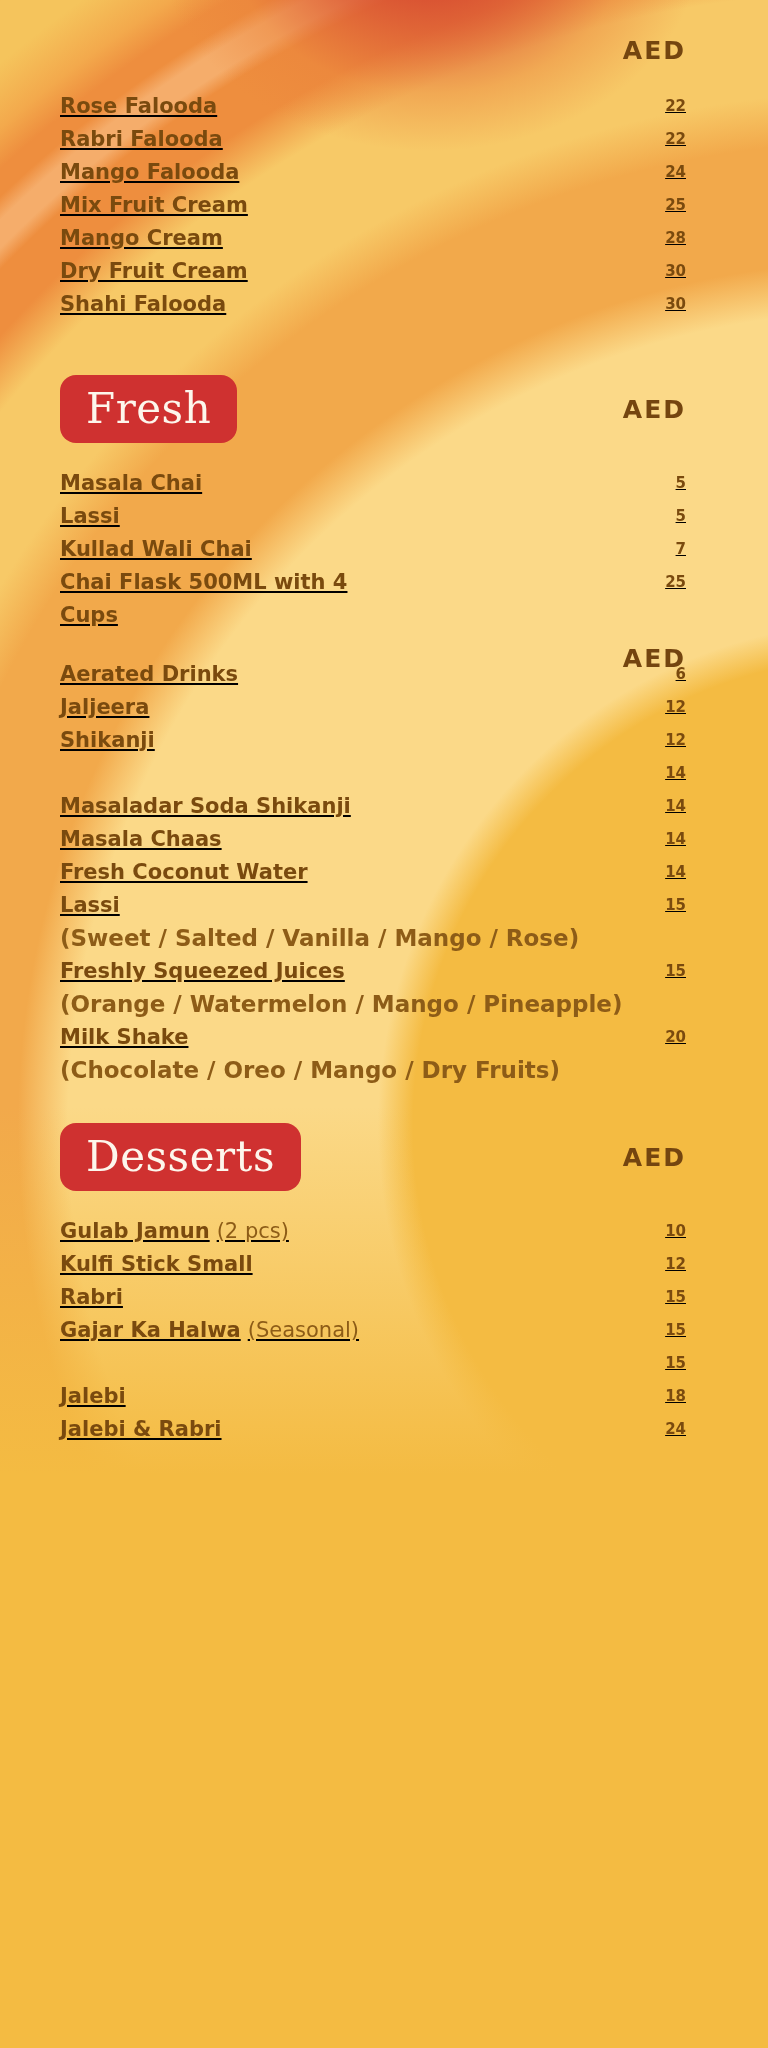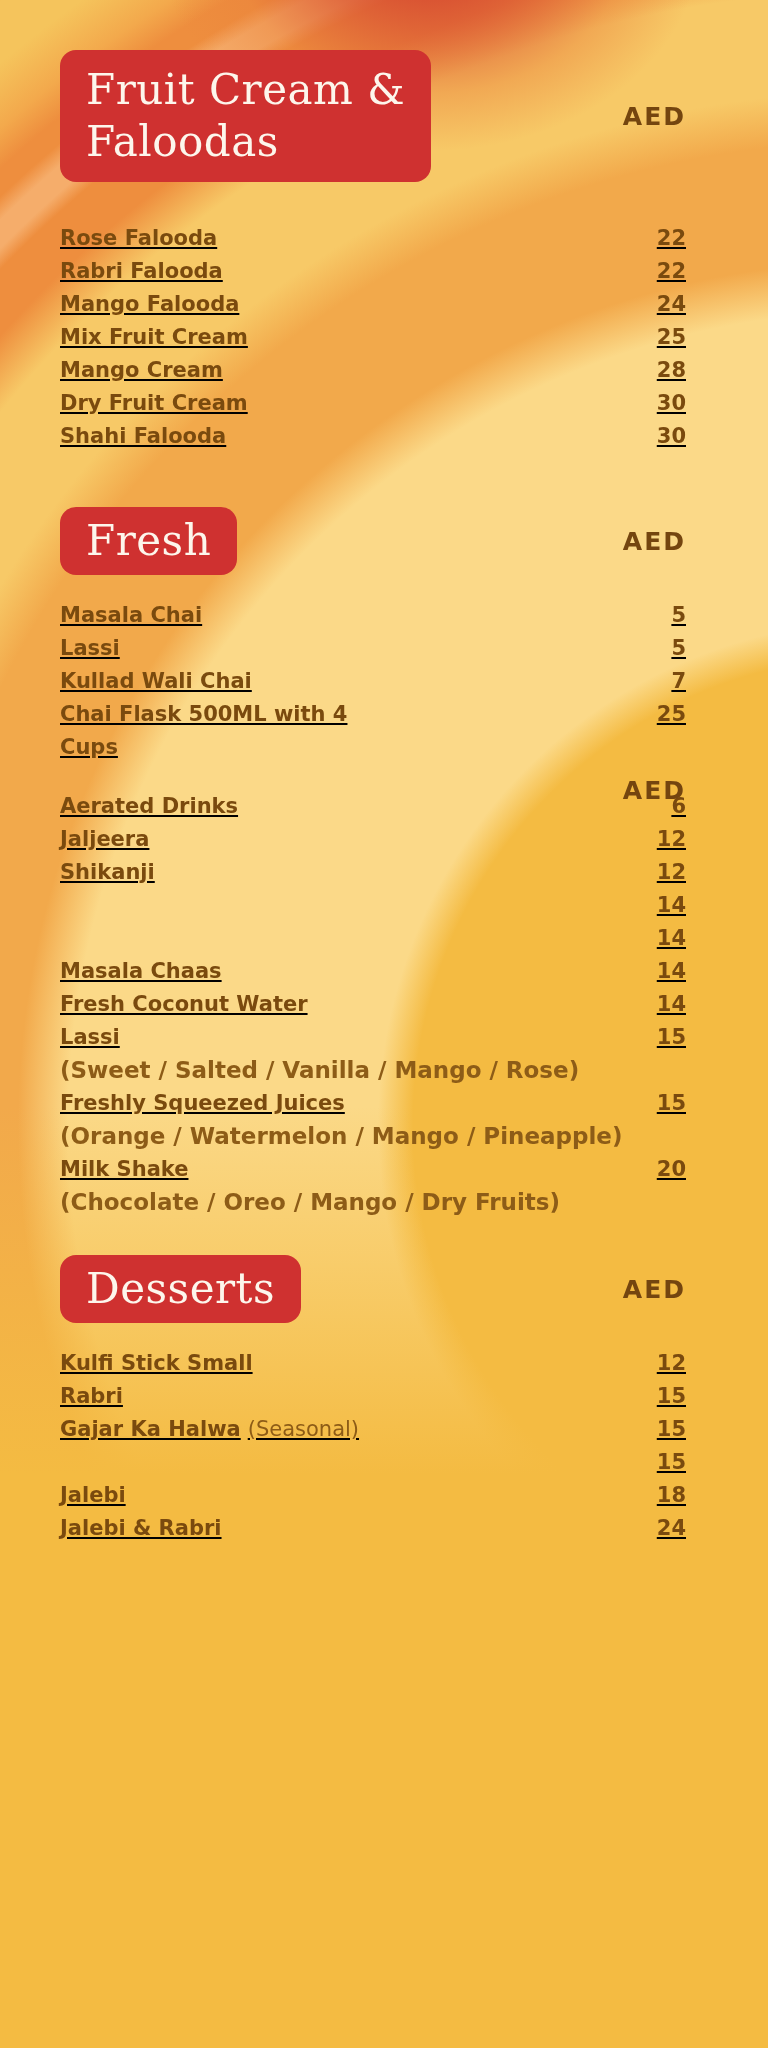--- a/index.html
+++ b/index.html
@@ -54,33 +54,31 @@
     font-weight:bold;font-size:25px;letter-spacing:2px;color:#74450F;
   }
   .items{margin-top:24px;}
   .s1 .items{margin-top:40px;}
   .row{display:flex;align-items:flex-start;text-decoration:underline;}
   .iname{
     display:inline-block;max-width:320px;
     font-weight:bold;font-size:21px;line-height:33px;color:#7A4A0E;
   }
   .suffix{font-weight:normal;font-size:21px;line-height:33px;color:#8D5C17;margin-left:7px;}
-  .iprice{margin-left:auto;font-weight:bold;font-size:21px;line-height:33px;color:#7A4A0E;text-align:right;}
+  .iprice{margin-left:auto;font-weight:bold;font-size:15px;line-height:33px;color:#7A4A0E;text-align:right;}
   .note{font-weight:bold;font-size:23px;line-height:33px;color:#8D5C17;}
 </style>
 </head>
 <body>
 
 <div class="page">
   <div class="content">
 
     <div class="section s1">
       <div class="shead">
-        <div class="badge">Fruit Cream &amp;
-Faloodas</div>
         <span class="aed">AED</span>
       </div>
       <div class="items">
         <div class="row">
           <span class="iname">Rose Falooda</span>
           <span class="iprice">22</span>
         </div>
         <div class="row">
           <span class="iname">Rabri Falooda</span>
           <span class="iprice">22</span>
@@ -147,20 +145,21 @@
           <span class="iprice">12</span>
         </div>
         <div class="row">
           <span class="iname">Shikanji</span>
           <span class="iprice">12</span>
         </div>
         <div class="row">
           <span class="iprice">14</span>
         </div>
         <div class="row">
+          <span class="iname">Masaladar Soda Shikanji</span>
           <span class="iprice">14</span>
         </div>
         <div class="row">
           <span class="iname">Masala Chaas</span>
           <span class="iprice">14</span>
         </div>
         <div class="row">
           <span class="iname">Fresh Coconut Water</span>
           <span class="iprice">14</span>
         </div>
@@ -182,20 +181,24 @@
       </div>
     </div>
 
     <div class="section s4">
       <div class="shead">
         <div class="badge">Desserts</div>
         <span class="aed">AED</span>
       </div>
       <div class="items">
         <div class="row">
+          <span class="iname"><span>Gulab Jamun</span><span class="suffix">(2 pcs)</span></span>
+          <span class="iprice">10</span>
+        </div>
+        <div class="row">
           <span class="iname">Kulfi Stick Small</span>
           <span class="iprice">12</span>
         </div>
         <div class="row">
           <span class="iname">Rabri</span>
           <span class="iprice">15</span>
         </div>
         <div class="row">
           <span class="iname"><span>Gajar Ka Halwa</span><span class="suffix">(Seasonal)</span></span>
           <span class="iprice">15</span>

